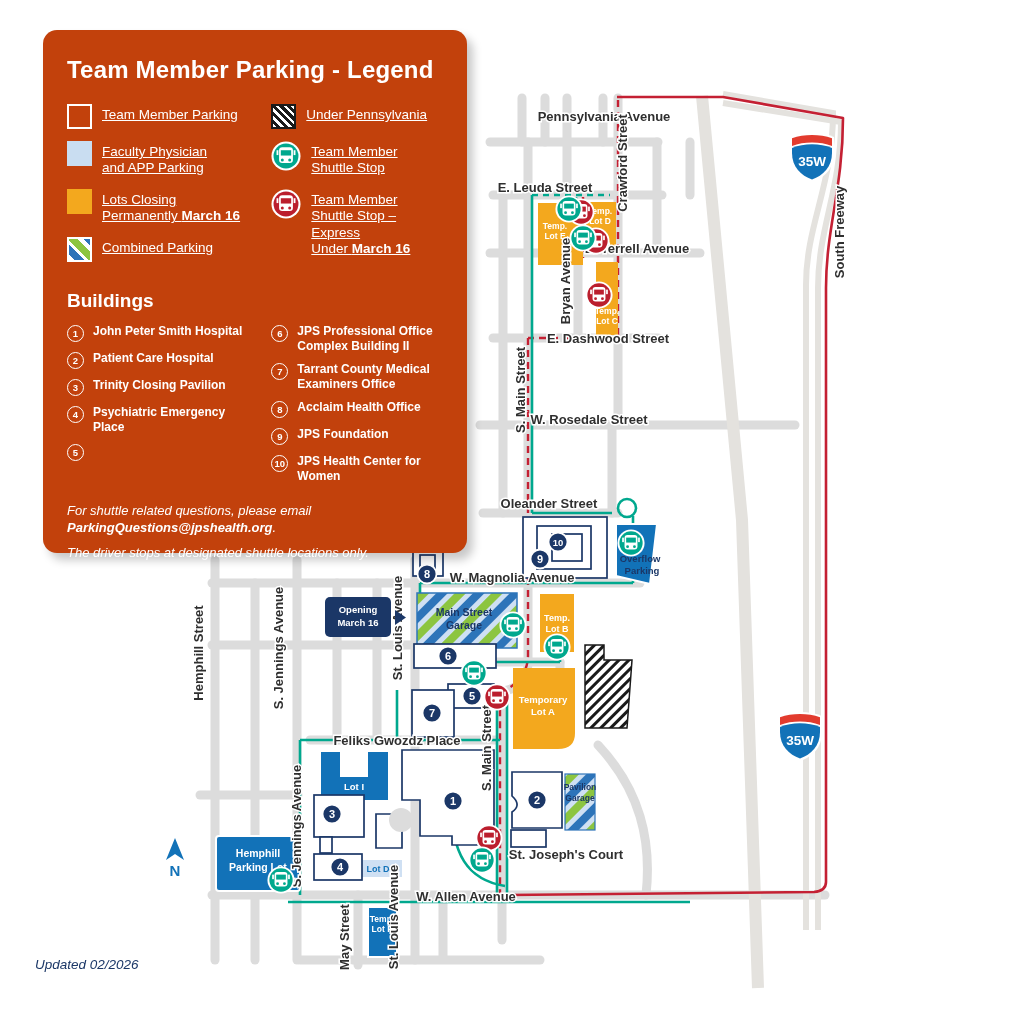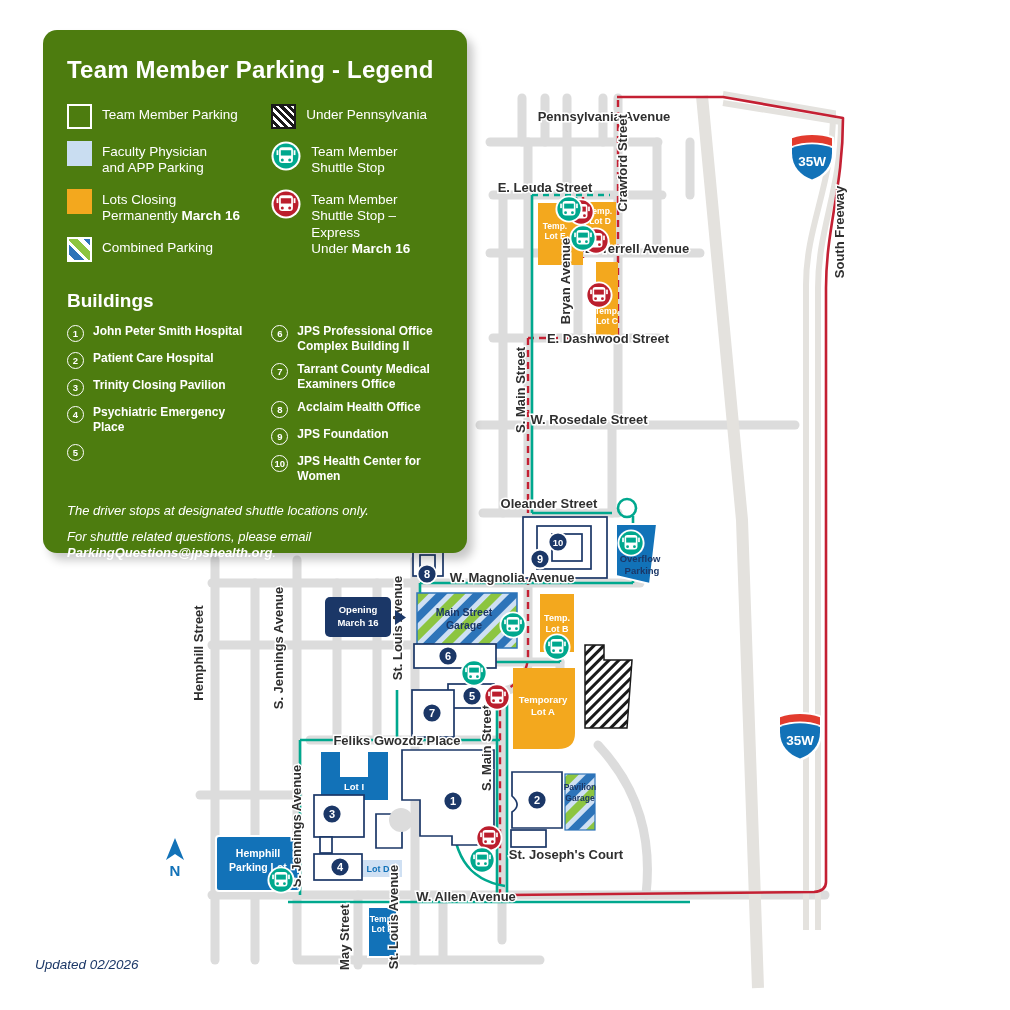--- a/index.html
+++ b/index.html
@@ -4,30 +4,30 @@
 <style>
   html,body { margin:0; padding:0; background:#fff; }
   body { font-family:"Liberation Sans", sans-serif; }
   .stage { position:relative; width:1010px; height:1010px; background:#fff; overflow:hidden; }
   .stage svg.map { position:absolute; left:0; top:0; }
   svg text { font-family:"Liberation Sans", sans-serif; }
 
   
   .legend {
     position:absolute; left:43px; top:30px; width:424px; height:523px;
-    background:#4d7c0f; border-radius:14px; color:#fff;
+    background:#c2410c; border-radius:14px; color:#fff;
     box-shadow:6px 7px 10px rgba(0,0,0,0.22);
     padding:26px 24px 20px 24px; box-sizing:border-box; z-index:5;
   }
   .legend h1 { margin:0 0 20px 0; font-size:24px; font-weight:bold; letter-spacing:.2px; }
   .cols { display:flex; gap:12px; }
   .col  { flex:1; }
   .col.c1 { flex:1.12; }
   .item { display:flex; gap:10px; margin-bottom:12px; align-items:flex-start; }
-  .item .txt { font-size:13.5px; line-height:1.22; padding-top:3px; }
+  .item .txt { font-size:13.5px; line-height:1.22; padding-top:3px;text-decoration:underline; }
   .swatch { width:25px; height:25px; flex:0 0 25px; box-sizing:border-box; }
   .sw-outline { border:2.5px solid #fff; background:transparent; }
   .sw-light   { background:#c9ddf1; }
   .sw-orange  { background:#f3a81e; }
   .sw-combo   { border:2px solid #fff;
     background:repeating-linear-gradient(45deg,#fff 0 4px,#2d74b9 4px 11px,#fff 11px 14px,#8cc540 14px 21px); }
   .sw-hatch   { border:2px solid #1a1a1a;
     background:repeating-linear-gradient(45deg,#fff 0 2.5px,#1a1a1a 2.5px 5.5px); }
   .stop-svg { width:30px; height:30px; flex:0 0 30px; }
   .legend h2 { margin:16px 0 12px 0; font-size:19px; font-weight:bold; }
@@ -401,18 +401,18 @@
             <span class="b-name">JPS Foundation</span>
           </div>
       <div class="b-row">
             <span class="b-num">10</span>
             <span class="b-name">JPS Health Center for Women</span>
           </div>
     </div>
   </div>
 
   <div class="notes">
+    <p class="note"><span>For shuttle related questions, please email</span><br><b><span>ParkingQuestions@jpshealth.org</span></b><span>.</span></p>
     <p class="note">The driver stops at designated shuttle locations only.</p>
-    <p class="note"><span>For shuttle related questions, please email</span><br><b><span>ParkingQuestions@jpshealth.org</span></b><span>.</span></p>
   </div>
 </div>
 
 </div>
 
 </body></html>

